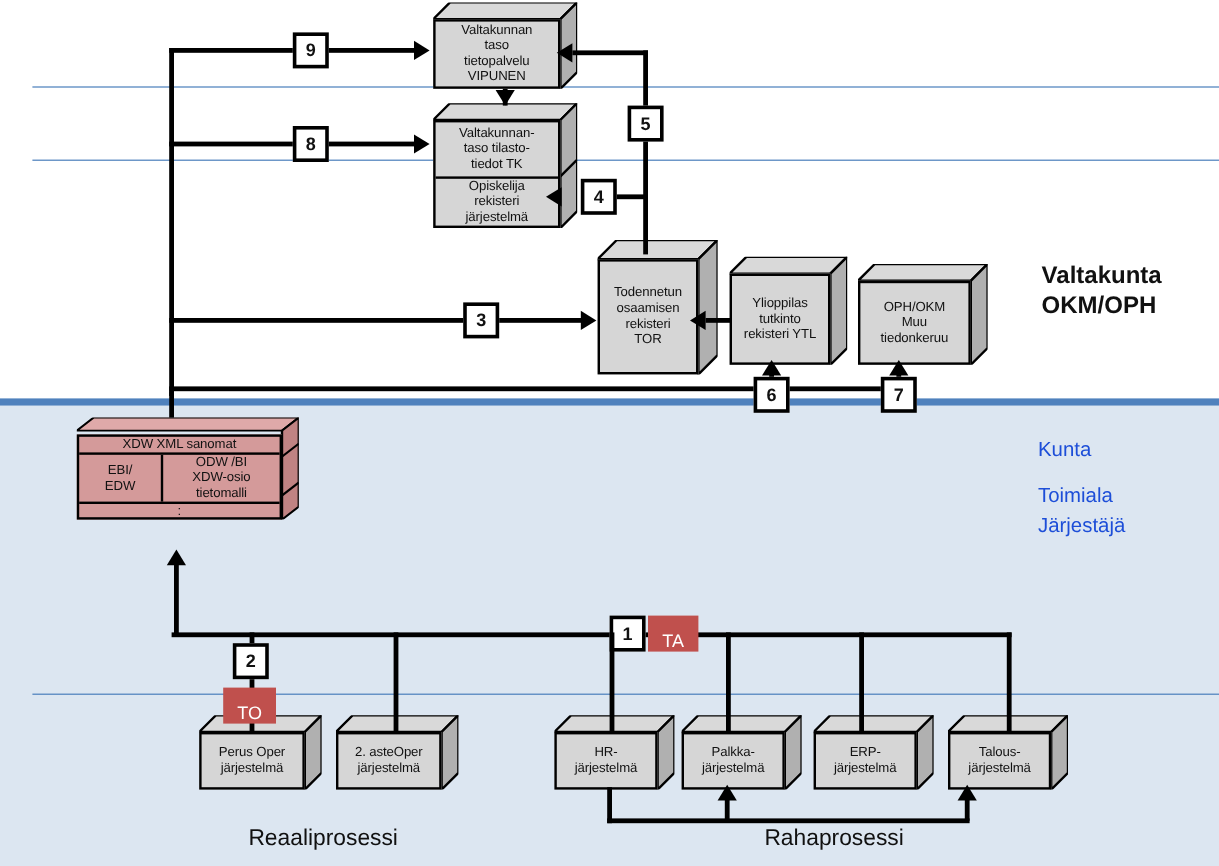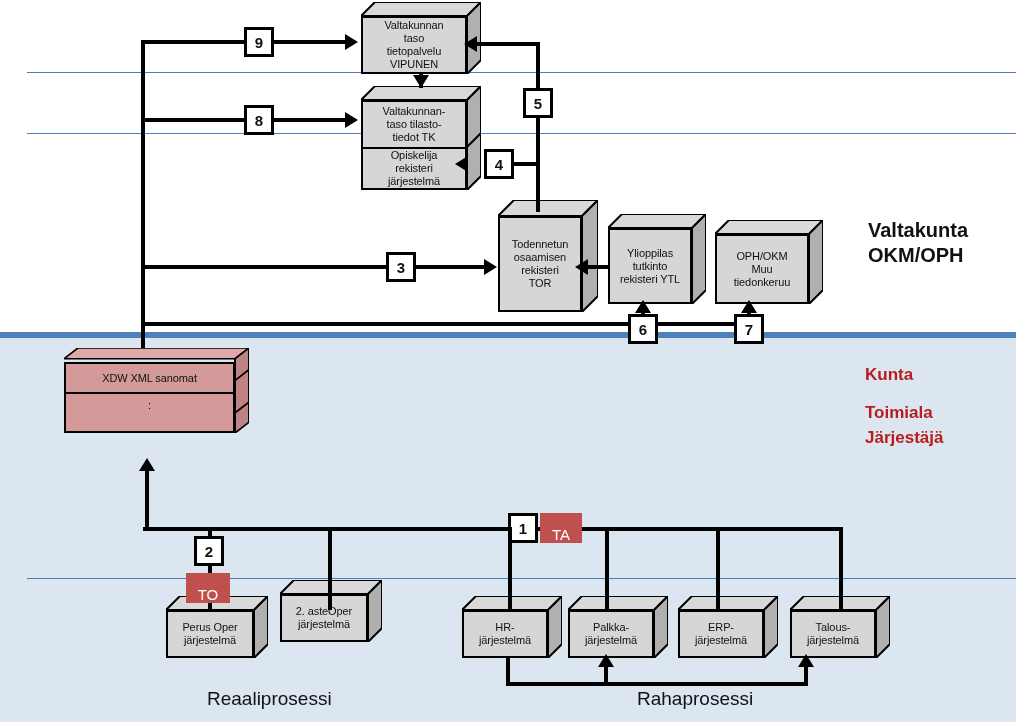--- a/index.html
+++ b/index.html
@@ -77,21 +77,21 @@
     font-size:15px;font-weight:normal;
     box-sizing:border-box;
   }
 
   
   .caption-dark{
     position:absolute;font-size:20px;font-weight:bold;color:#111;
     line-height:25px;white-space:nowrap;
   }
   .caption-blue{
-    position:absolute;font-size:17px;font-weight:bold;color:#b91c1c;
+    position:absolute;font-size:17px;font-weight:normal;color:#1d4ed8;
     line-height:25px;white-space:nowrap;
   }
   .proc-label{
     position:absolute;font-size:19px;color:#111;white-space:nowrap;
   }
 </style>
 </head>
 <body>
 
 <div id="stage">
@@ -177,38 +177,49 @@
     <svg class="top" viewBox="0 0 185 110" preserveAspectRatio="none">
       <polygon points="0,14 14,0 185,0 171,14" fill="#dfa9a9" stroke="#000" stroke-width="2"></polygon>
       <polygon points="171,14 185,0 185,96 171,110" fill="#c08383" stroke="#000" stroke-width="2"></polygon>
       <line x1="171" y1="42" x2="185" y2="28" stroke="#000" stroke-width="2"></line>
       <line x1="171" y1="84" x2="185" y2="70" stroke="#000" stroke-width="2"></line>
     </svg>
     <div class="face">
       <div class="cell" style="height:28px;">
         <span class="ln">XDW XML sanomat</span>
       </div>
+      <div class="cell" style="height:42px;flex-direction:row;padding:0;">
+        <div style="flex:0 0 42%;display:flex;flex-direction:column;align-items:center;justify-content:center;border-right:2px solid #000;height:100%;box-sizing:border-box;">
+          <span class="ln">EBI/</span>
+          <span class="ln">EDW</span>
+        </div>
+        <div style="flex:1;display:flex;flex-direction:column;align-items:center;justify-content:center;height:100%;box-sizing:border-box;">
+          <span class="ln">ODW  /BI</span>
+          <span class="ln">XDW-osio</span>
+          <span class="ln">tietomalli</span>
+        </div>
+      </div>
       <div class="cell" style="height:24px;">
         <span class="ln">:</span>
       </div>
     </div>
   </div>
 
   <div class="box3d" style="left:166px;top:596px;width:102px;height:62px;">
     <svg class="top" viewBox="0 0 102 62" preserveAspectRatio="none">
       <polygon points="0,14 14,0 102,0 88,14" fill="#d9d9d9" stroke="#000" stroke-width="2"></polygon>
       <polygon points="88,14 102,0 102,48 88,62" fill="#b0b0b0" stroke="#000" stroke-width="2"></polygon>
     </svg>
     <div class="face">
       <span class="ln">Perus Oper</span>
       <span class="ln">järjestelmä</span>
     </div>
   </div>
 
-  <div class="box3d" style="left:280px;top:580px;width:102px;height:62px;">
+  <div class="box3d" style="left:280px;top:596px;width:102px;height:62px;">
     <svg class="top" viewBox="0 0 102 62" preserveAspectRatio="none">
       <polygon points="0,14 14,0 102,0 88,14" fill="#d9d9d9" stroke="#000" stroke-width="2"></polygon>
       <polygon points="88,14 102,0 102,48 88,62" fill="#b0b0b0" stroke="#000" stroke-width="2"></polygon>
     </svg>
     <div class="face">
       <span class="ln">2. asteOper</span>
       <span class="ln">järjestelmä</span>
     </div>
   </div>
 

